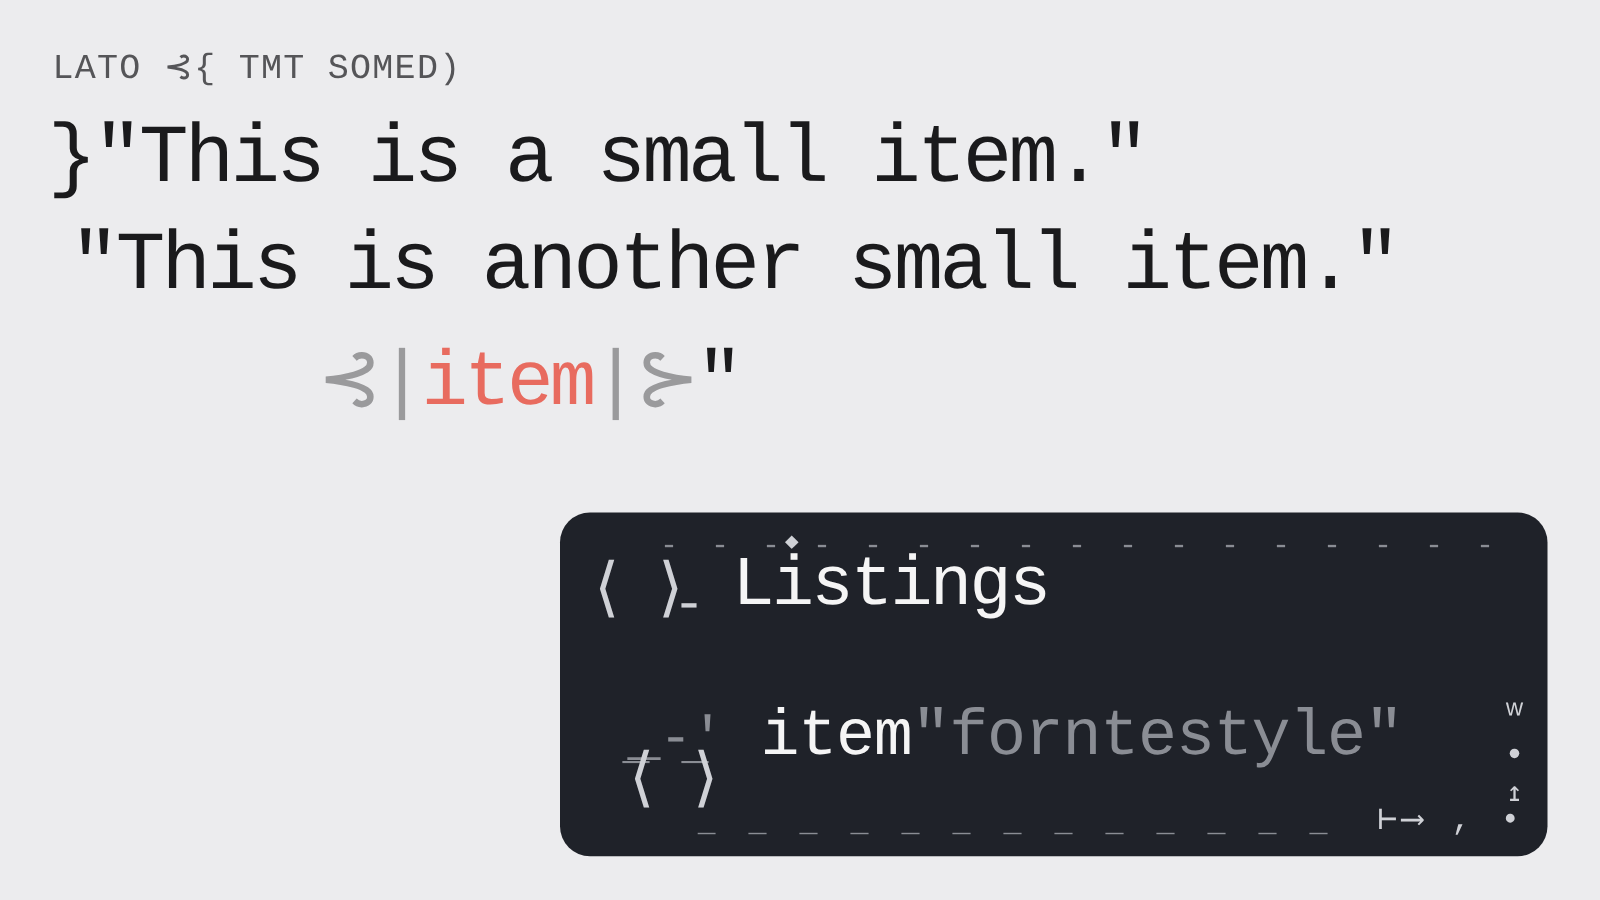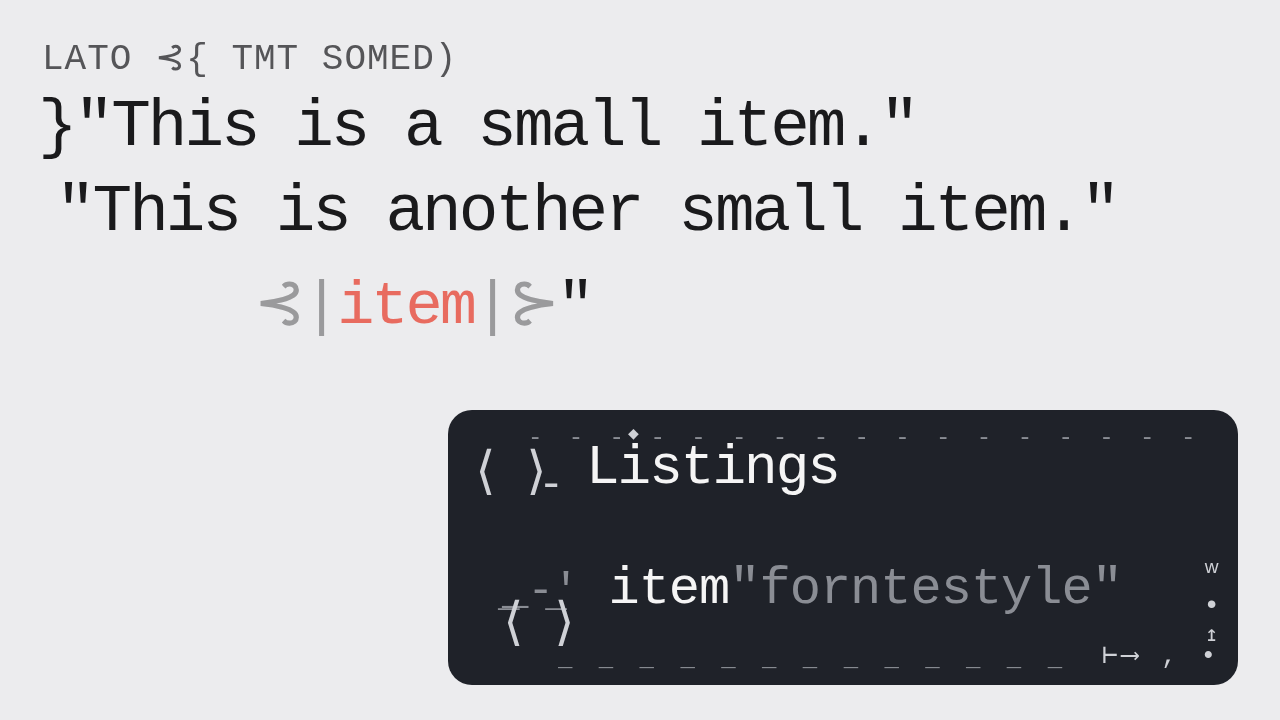--- a/index.html
+++ b/index.html
@@ -8,21 +8,21 @@
     height: 720px;
     background: #ececee;
     font-family: 'Courier New', Courier, monospace;
     position: relative;
     overflow: hidden;
   }
   .header {
     position: absolute;
     top: 36px;
     left: 42px;
-    font-size: 36px;
+    font-size: 28px;
     color: #555558;
     letter-spacing: 1px;
     font-family: 'Courier New', Courier, monospace;
     text-align: center;
   }
   .line1 {
     position: absolute;
     top: 90px;
     left: 38px;
     font-size: 66px;

